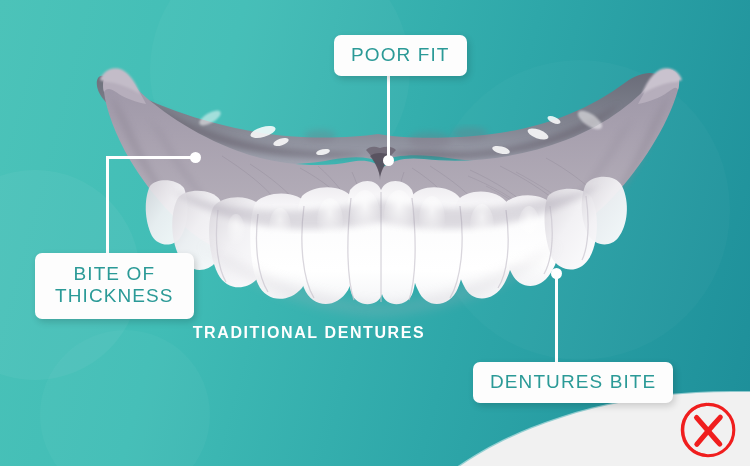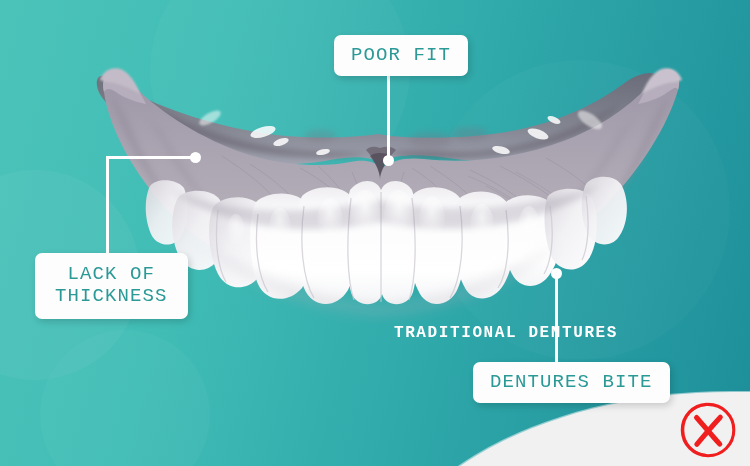--- a/index.html
+++ b/index.html
@@ -3,21 +3,20 @@
 <meta charset="utf-8">
 <style>
   html,body{margin:0;padding:0;background:#fff;}
   body{font-family:"Liberation Sans",sans-serif;}
 
   #stage{
     position:relative;
     width:750px;height:466px;
     overflow:hidden;
     background:#be185d;
-    font-family:Liberation Mono, monospace;
   }
 
   
   .bg-base{
     position:absolute;inset:0;
     background:linear-gradient(105deg,#4cc3b9 0%,#41bdb6 28%,#2ea7a9 62%,#1d8e99 100%);
   }
   .bg-wm{
     position:absolute;border-radius:50%;
     background:rgba(255,255,255,.045);
@@ -67,21 +66,21 @@
     white-space:pre;
     box-sizing:border-box;
   }
   #callout-poor-fit{left:334px;top:35px;}
   #callout-lack-of-thickness{left:35px;top:253px;padding:10px 20px 11px;}
   #callout-unstable-bite{left:473px;top:362px;}
 
   
   #caption{
     position:absolute;left:0;top:324px;width:618px;
-    text-align:right;
+    text-align:center;
     color:#ffffff;
     font-size:16px;
     font-weight:bold;
     letter-spacing:1.6px;
   }
 
   
   #reject-stamp{
     position:absolute;left:679px;top:401px;width:58px;height:58px;
   }
@@ -325,21 +324,21 @@
 
   <div class="leader" style="left:106px;top:155.5px;width:90px;height:3px;"></div>
   <div class="leader" style="left:106px;top:155.5px;width:3px;height:100px;"></div>
   <div class="dot" style="left:190px;top:151.5px;"></div>
 
   <div class="leader" style="left:554.5px;top:273px;width:3px;height:90px;"></div>
   <div class="dot" style="left:550.5px;top:268px;"></div>
 
   <div class="callout" id="callout-poor-fit">POOR FIT</div>
 
-  <div class="callout" id="callout-lack-of-thickness">LACK OF
+  <div class="callout" id="callout-lack-of-thickness">BITE OF
 THICKNESS</div>
 
   <div class="callout" id="callout-unstable-bite">DENTURES BITE</div>
 
   <div id="caption">TRADITIONAL DENTURES</div>
 
   <svg id="reject-stamp" viewBox="0 0 58 58">
     <g fill="none" stroke="#f01e1e" stroke-linecap="round" stroke-linejoin="round">
       <path d="M29,3.4 C 43.5,3.4 54.8,14.6 54.8,29 C 54.8,43.4 43.4,54.7 29,54.7
                C 14.6,54.7 3.3,43.3 3.3,29 C 3.3,15 14,4 27.6,3.4" stroke-width="3.1"></path>

